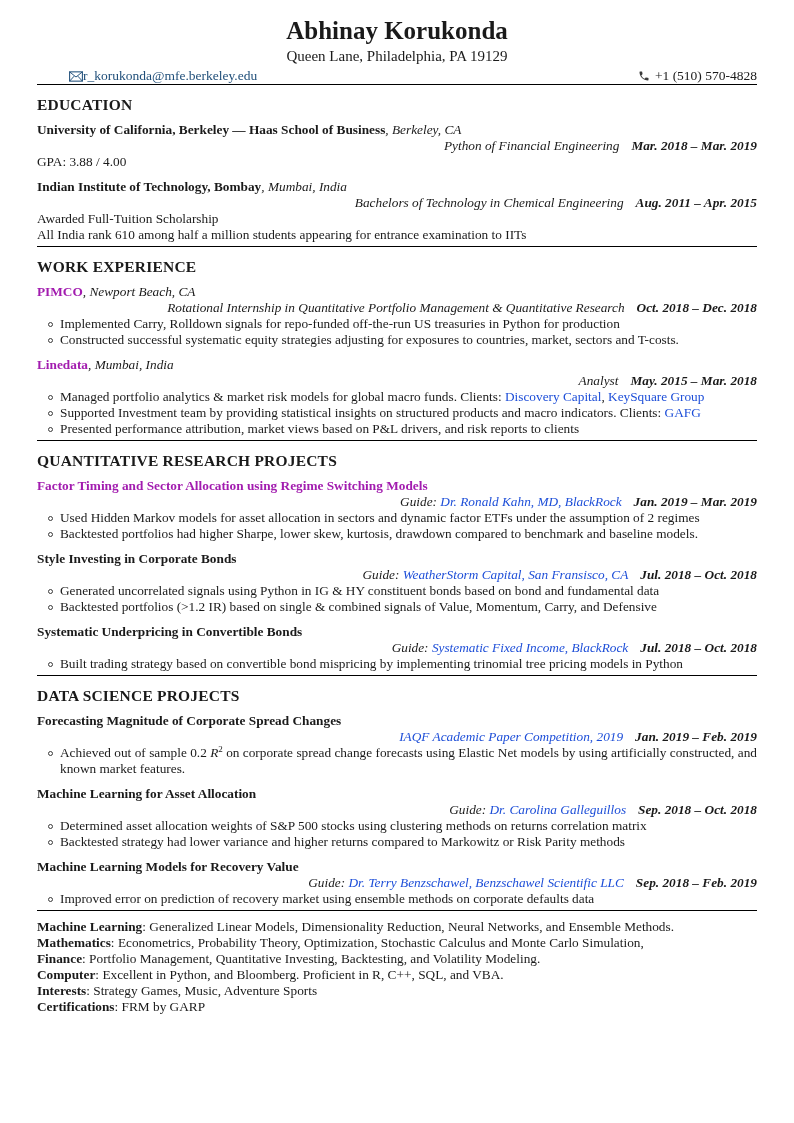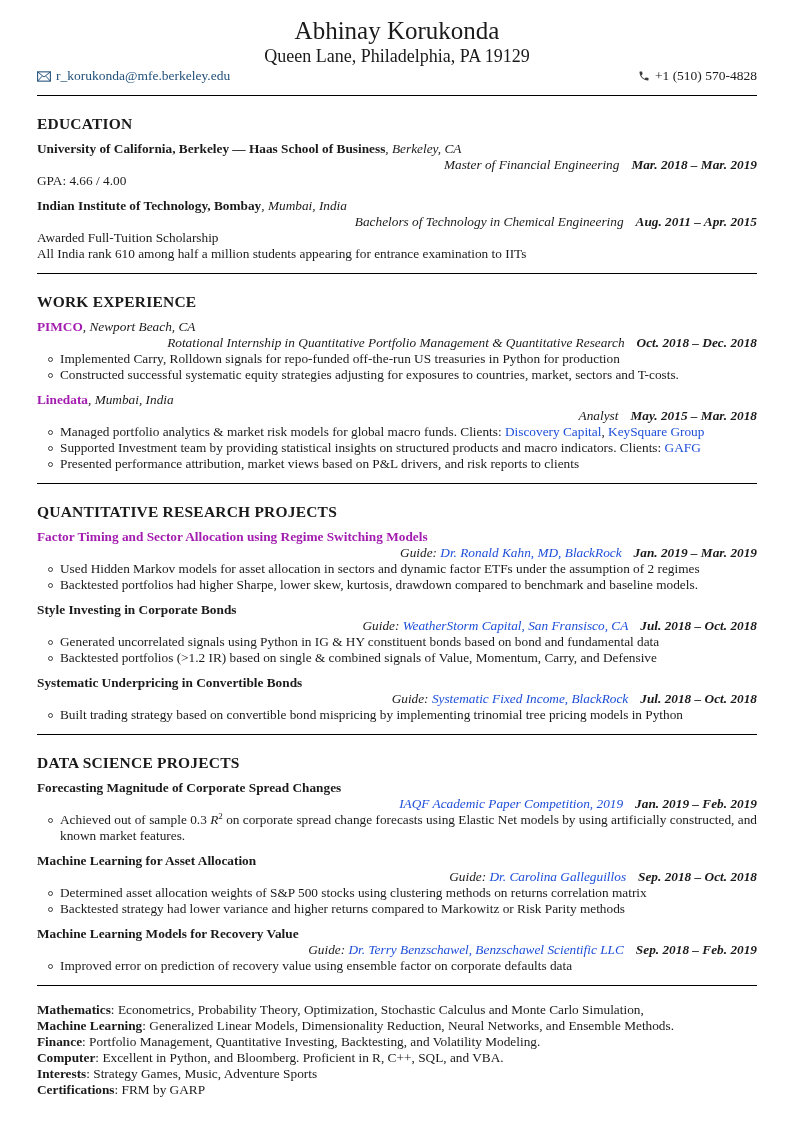--- a/index.html
+++ b/index.html
@@ -6,29 +6,29 @@
   html,body { background:#ffffff; }
   body {
     width:794px; height:1123px;
     font-family:"Liberation Serif","DejaVu Serif",serif;
     color:#1a1a1a; font-size:13.3px; line-height:16px;
     overflow:hidden;
   }
   .page { width:794px; height:1123px; padding:16px 37px 0 37px; }
 
   
-  .name { text-align:center; font-size:25px; line-height:30px; font-weight:400; }
-  .address { text-align:center; font-size:18px; margin-top:2px; }
+  .name { text-align:center; font-size:25px; line-height:30px; font-weight:700; }
+  .address { text-align:center; font-size:15px; margin-top:2px; }
   .contact { display:flex; justify-content:space-between; align-items:center; font-size:13.5px; margin-top:4px; }
-  .email { color:#1F4E79; text-decoration:none; display:inline-flex; align-items:center; gap:5px; cursor:pointer; }
+  .email { color:#1F4E79; text-decoration:none; display:inline-flex; align-items:center; cursor:pointer;margin-left:32px; }
   .phone { display:inline-flex; align-items:center; gap:5px; color:#1a1a1a; }
   .icn { display:inline-block; }
 
   
-  section { border-top:1.5px solid #000; margin-top:11px; padding-top:16px; }
+  section { border-top:1.5px solid #000; padding-top:8px; }
   .sec-title { font-size:15.5px; line-height:19px; font-weight:700; letter-spacing:.2px; margin:2px 0 8px 0; }
   .entry { margin-bottom:9px; }
   .entry:last-child { margin-bottom:3px; }
   .row { display:flex; justify-content:space-between; }
   .row .left { flex:1; }
   .date { font-style:italic; white-space:nowrap; padding-left:12px;font-weight:bold; }
 
   .b { font-weight:700; }
   .i { font-style:italic;text-align:right; }
   .navy { color:#a21caf; }
@@ -70,24 +70,24 @@
   </div>
 
   <section>
     <div class="sec-title">EDUCATION</div>
 
     <div class="entry">
       <div>
         <span class="b">University of California, Berkeley — Haas School of Business</span><span class="i">, Berkeley, CA</span>
       </div>
       <div class="row">
-        <span class="left i">Master of Financial Engineering</span>
+        <span class="left i">Python of Financial Engineering</span>
         <span class="date">Mar. 2018 – Mar. 2019</span>
       </div>
-      <div>GPA: 4.66 / 4.00</div>
+      <div>GPA: 3.88 / 4.00</div>
     </div>
 
     <div class="entry">
       <div>
         <span class="b">Indian Institute of Technology, Bombay</span><span class="i">, Mumbai, India</span>
       </div>
       <div class="row">
         <span class="left i">Bachelors of Technology in Chemical Engineering</span>
         <span class="date">Aug. 2011 – Apr. 2015</span>
       </div>
@@ -192,21 +192,21 @@
     <div class="sec-title">DATA SCIENCE PROJECTS</div>
 
     <div class="entry">
       <div class="proj-title">Forecasting Magnitude of Corporate Spread Changes</div>
       <div class="row">
         <span class="left i link">IAQF Academic Paper Competition, 2019</span>
         <span class="date">Jan. 2019 – Feb. 2019</span>
       </div>
       <div class="bullet">
         <span class="mk"></span>
-        <span class="btext"><span>Achieved out of sample 0.3 </span><span class="i">R</span><sup>2</sup><span> on corporate spread change forecasts using Elastic Net models by using artificially constructed, and known market features.</span></span>
+        <span class="btext"><span>Achieved out of sample 0.2 </span><span class="i">R</span><sup>2</sup><span> on corporate spread change forecasts using Elastic Net models by using artificially constructed, and known market features.</span></span>
       </div>
     </div>
 
     <div class="entry">
       <div class="proj-title">Machine Learning for Asset Allocation</div>
       <div class="row">
         <span class="left i"><span>Guide: </span><span class="link">Dr. Carolina Galleguillos</span></span>
         <span class="date">Sep. 2018 – Oct. 2018</span>
       </div>
       <div class="bullet">
@@ -220,34 +220,34 @@
     </div>
 
     <div class="entry">
       <div class="proj-title">Machine Learning Models for Recovery Value</div>
       <div class="row">
         <span class="left i"><span>Guide: </span><span class="link">Dr. Terry Benzschawel, Benzschawel Scientific LLC</span></span>
         <span class="date">Sep. 2018 – Feb. 2019</span>
       </div>
       <div class="bullet">
         <span class="mk"></span>
-        <span class="btext">Improved error on prediction of recovery value using ensemble factor on corporate defaults data</span>
-      </div>
-    </div>
-  </section>
-
-  <section>
-
+        <span class="btext">Improved error on prediction of recovery market using ensemble methods on corporate defaults data</span>
+      </div>
+    </div>
+  </section>
+
+  <section>
+
+    <div class="skill-line">
+      <span class="b">Machine Learning</span><span>: </span><span>Generalized Linear Models, Dimensionality Reduction, Neural Networks, and Ensemble Methods.</span>
+    </div>
     <div class="skill-line">
       <span class="b">Mathematics</span><span>: </span><span>Econometrics, Probability Theory, Optimization, Stochastic Calculus and Monte Carlo Simulation,</span>
     </div>
     <div class="skill-line">
-      <span class="b">Machine Learning</span><span>: </span><span>Generalized Linear Models, Dimensionality Reduction, Neural Networks, and Ensemble Methods.</span>
-    </div>
-    <div class="skill-line">
       <span class="b">Finance</span><span>: </span><span>Portfolio Management, Quantitative Investing, Backtesting, and Volatility Modeling.</span>
     </div>
     <div class="skill-line">
       <span class="b">Computer</span><span>: </span><span>Excellent in Python, and Bloomberg. Proficient in R, C++, SQL, and VBA.</span>
     </div>
     <div class="skill-line">
       <span class="b">Interests</span><span>: </span><span>Strategy Games, Music, Adventure Sports</span>
     </div>
     <div class="skill-line">
       <span class="b">Certifications</span><span>: </span><span>FRM by GARP</span>

